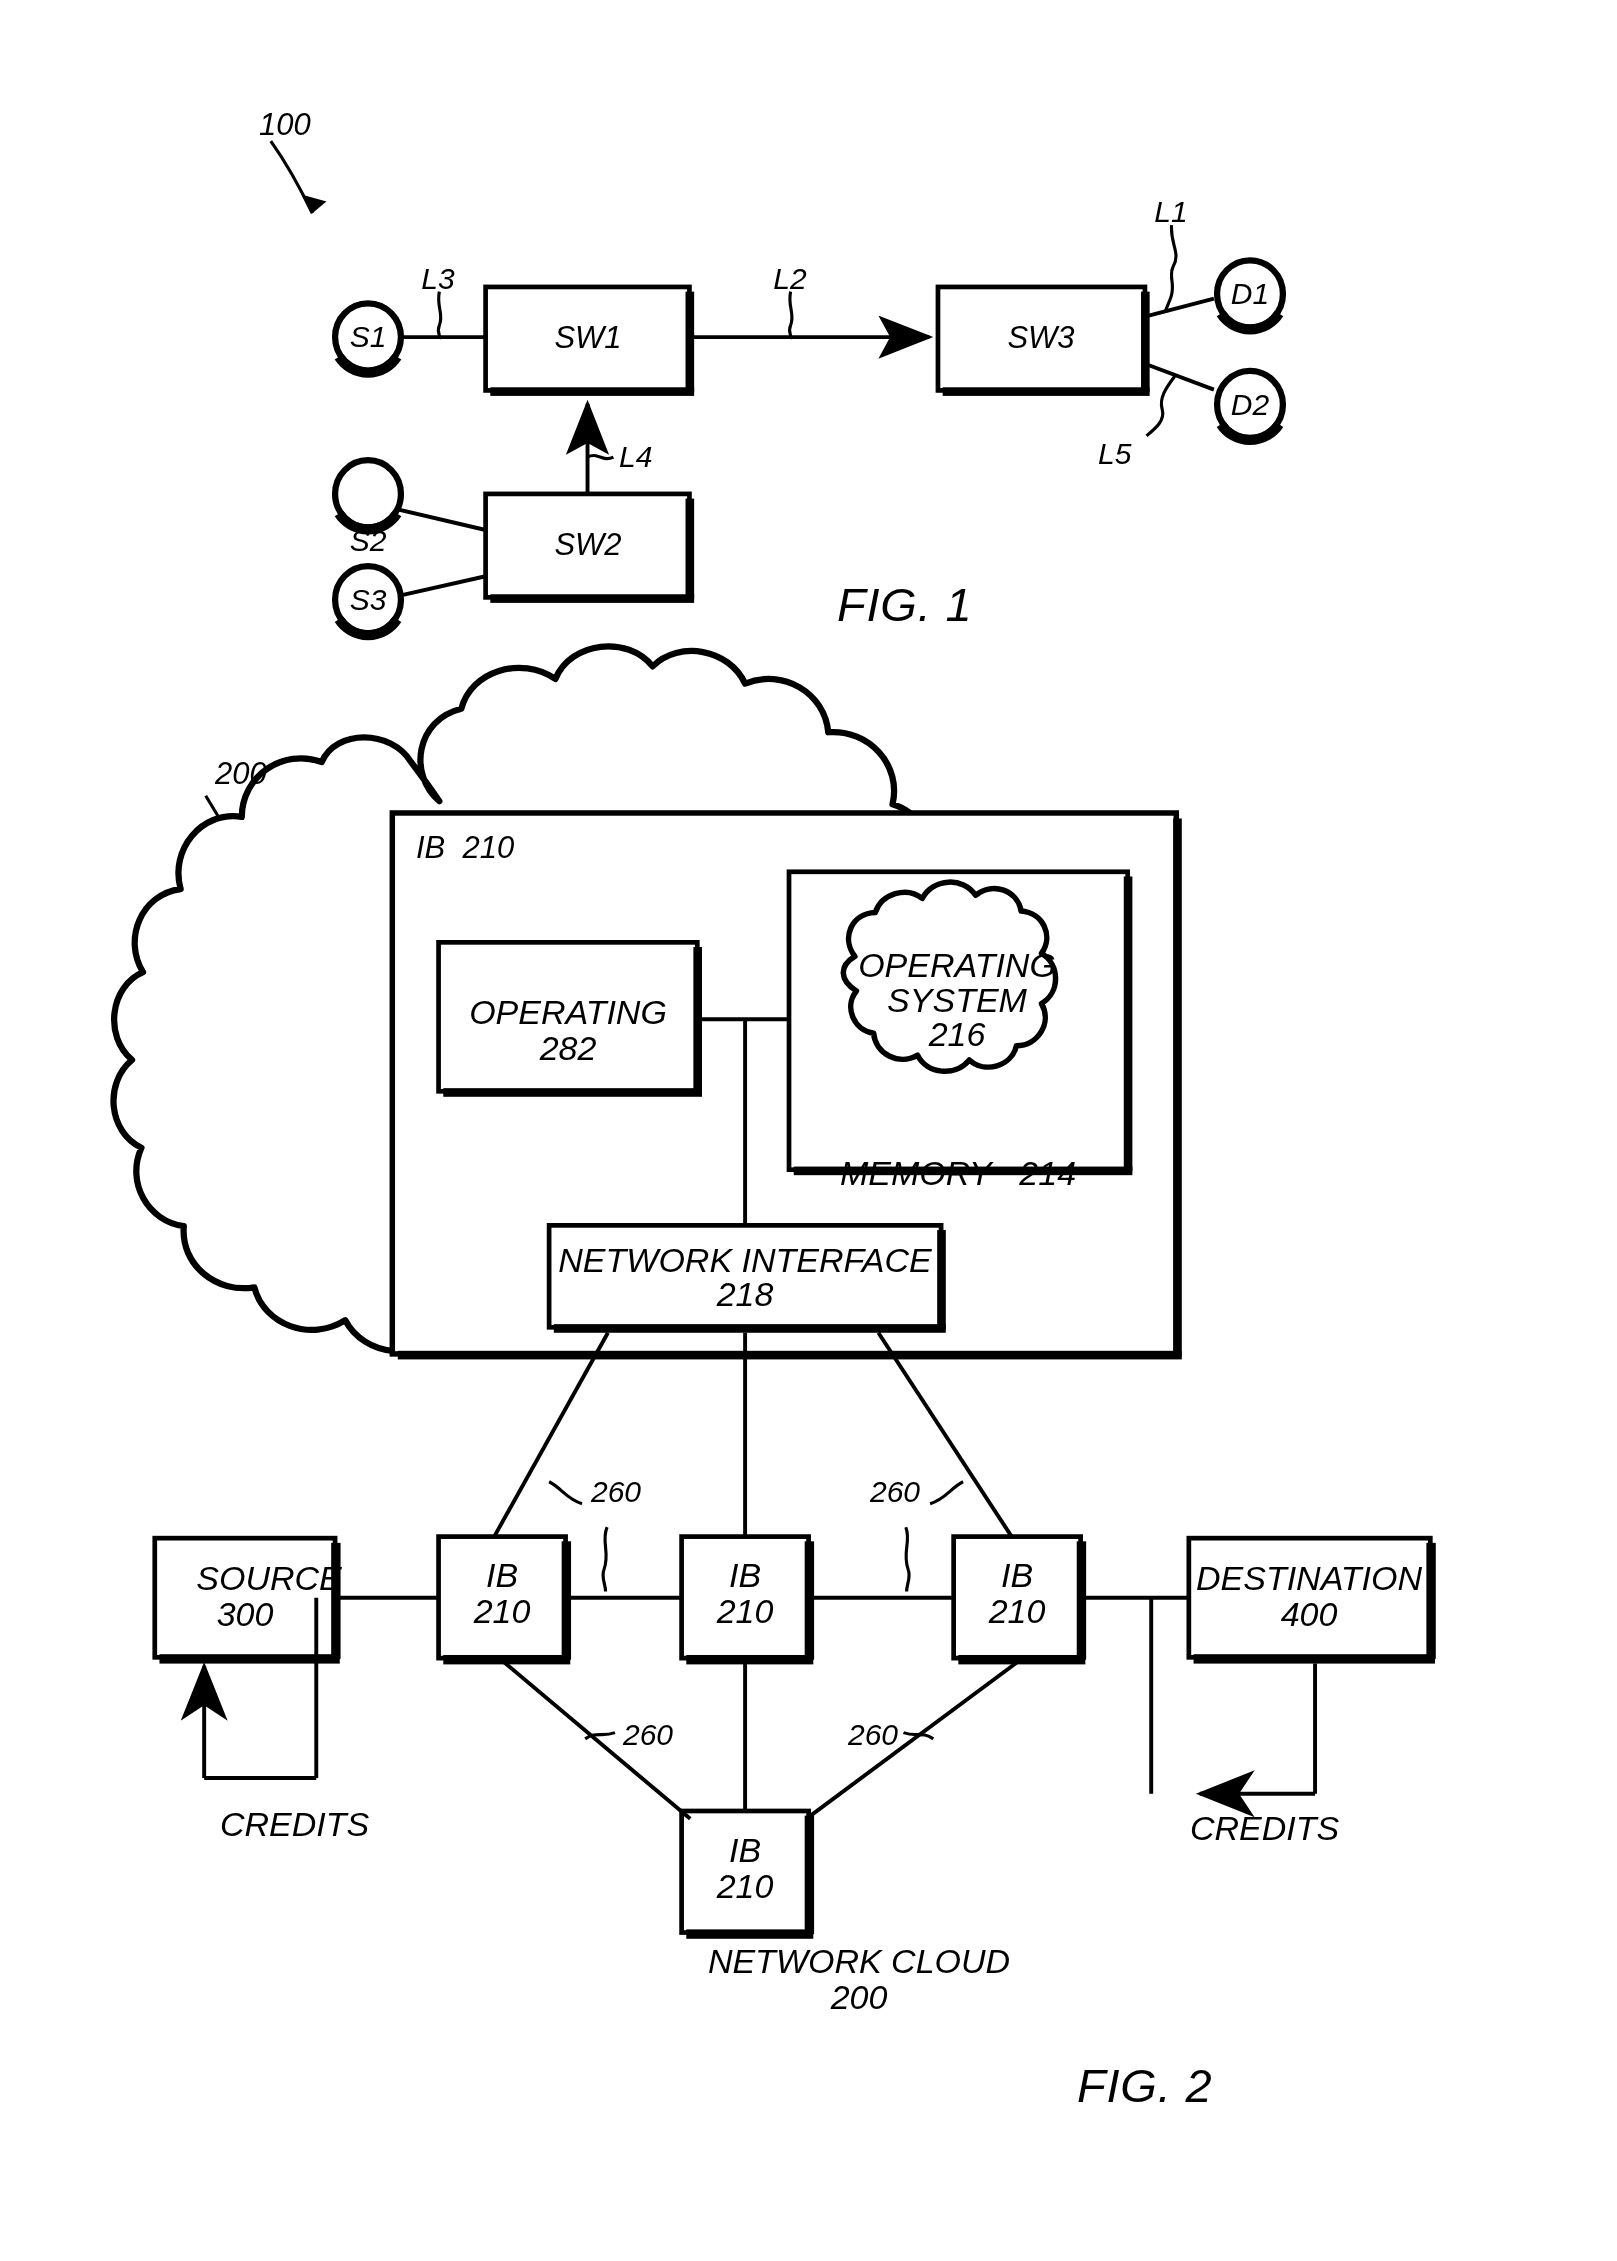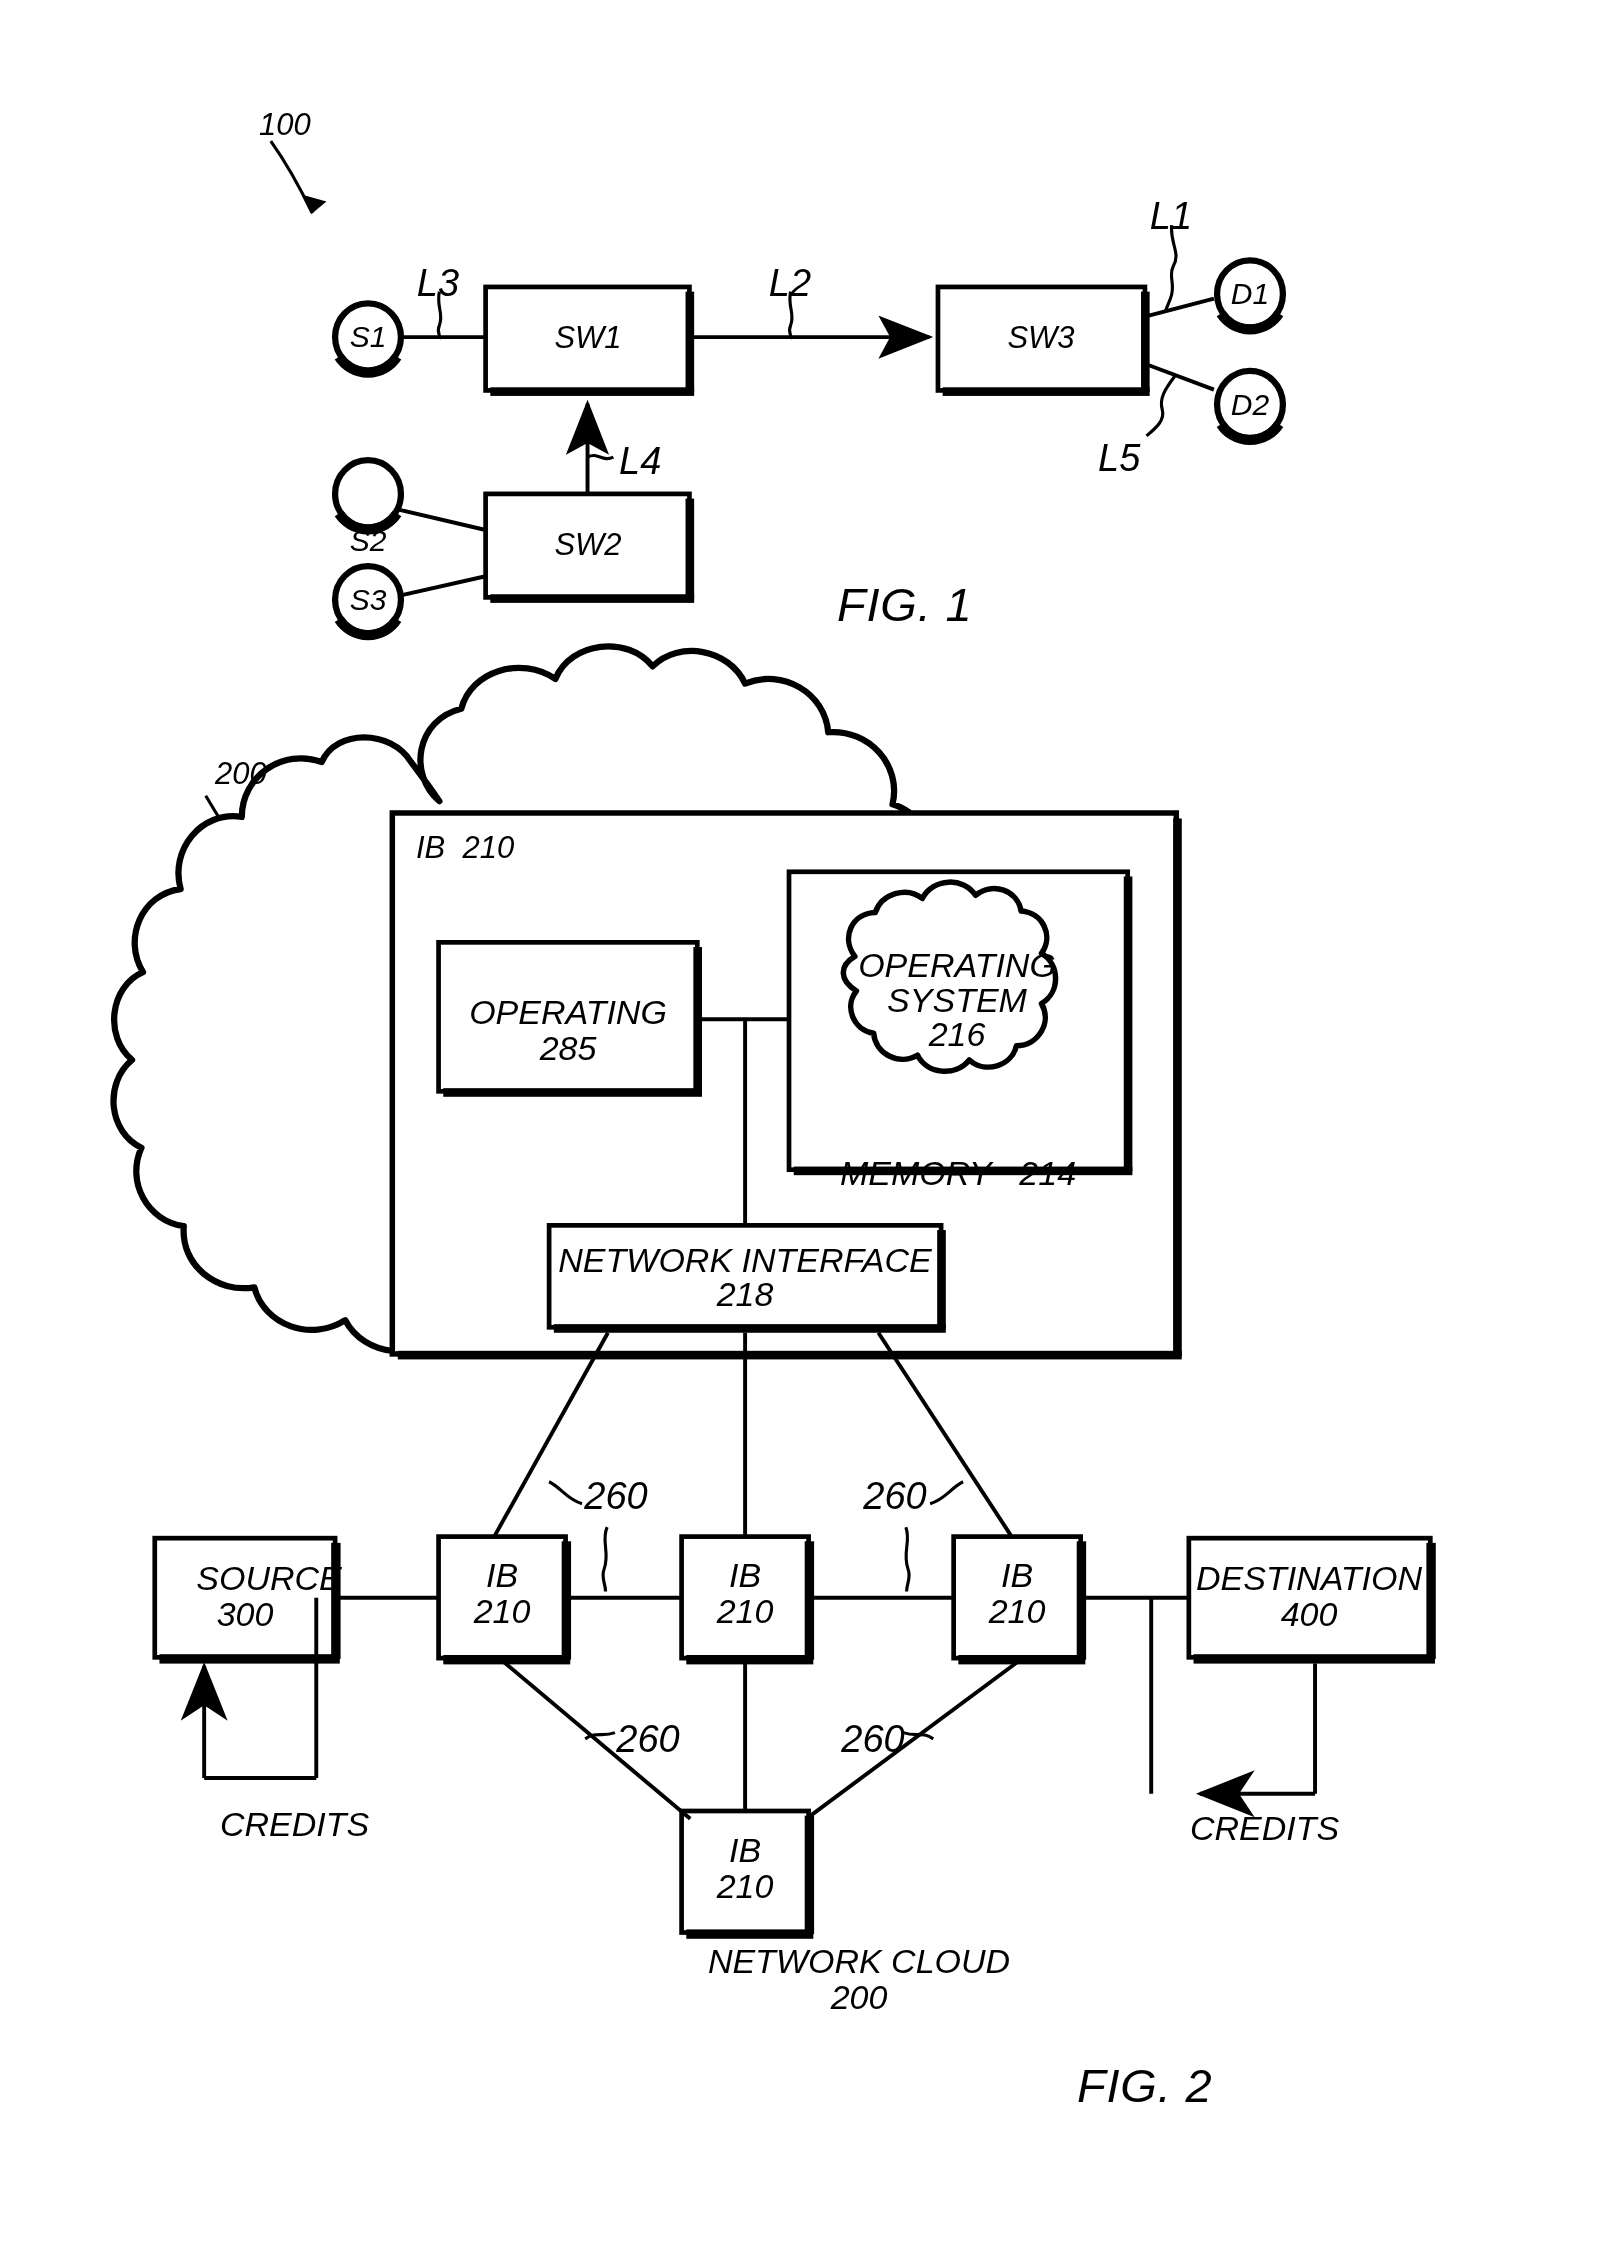--- a/index.html
+++ b/index.html
@@ -35,21 +35,21 @@
     color: #000;
     line-height: 1.08;
     user-select: none;
   }
   .ctr { text-align: center; transform: translateX(-50%); }
   .fig-title { font-size: 47px; letter-spacing: 0.8px; }
   .ref-num  { font-size: 31px; }
   .node-lbl { font-size: 30px; }
   .box-lbl  { font-size: 31px; }
   .box-lbl-sm { font-size: 34px; }
-  .small-ref { font-size: 38px; }
+  .small-ref { font-size: 30px; }
 </style>
 </head>
 <body>
 
 <div id="stage">
 
   <svg class="layer" viewBox="0 0 2063 2884">
     <defs>
       <marker id="arrowSolid" markerWidth="16" markerHeight="16" refX="13" refY="5.5" orient="auto">
         <path d="M0,0 L14,5.5 L0,11 L3,5.5 Z" fill="#000"></path>
@@ -427,21 +427,21 @@
   <div class="lbl small-ref" style="left:619px; top:441px;">L4</div>
   <div class="lbl small-ref" style="left:1098px; top:438px;">L5</div>
 
   <div class="lbl fig-title" style="left:837px; top:580px;">FIG. 1</div>
 
   <div class="lbl ref-num" style="left:174px; top:757px;margin-left:41px;">200</div>
 
   <div class="lbl box-lbl" style="left:416px; top:831px;">IB  210</div>
 
   <div class="lbl box-lbl-sm ctr" style="left:568px; top:994px;">OPERATING</div>
-  <div class="lbl box-lbl-sm ctr" style="left:568px; top:1030px;">285</div>
+  <div class="lbl box-lbl-sm ctr" style="left:568px; top:1030px;">282</div>
 
   <div class="lbl box-lbl-sm ctr" style="left:958px; top:1113px;margin-top:42px;">MEMORY   214</div>
 
   <div class="lbl box-lbl-sm ctr" style="left:957px; top:947px;">OPERATING</div>
   <div class="lbl box-lbl-sm ctr" style="left:957px; top:982px;">SYSTEM</div>
   <div class="lbl box-lbl-sm ctr" style="left:957px; top:1016px;">216</div>
 
   <div class="lbl box-lbl-sm ctr" style="left:745px; top:1242px;">NETWORK INTERFACE</div>
   <div class="lbl box-lbl-sm ctr" style="left:745px; top:1276px;">218</div>
 

